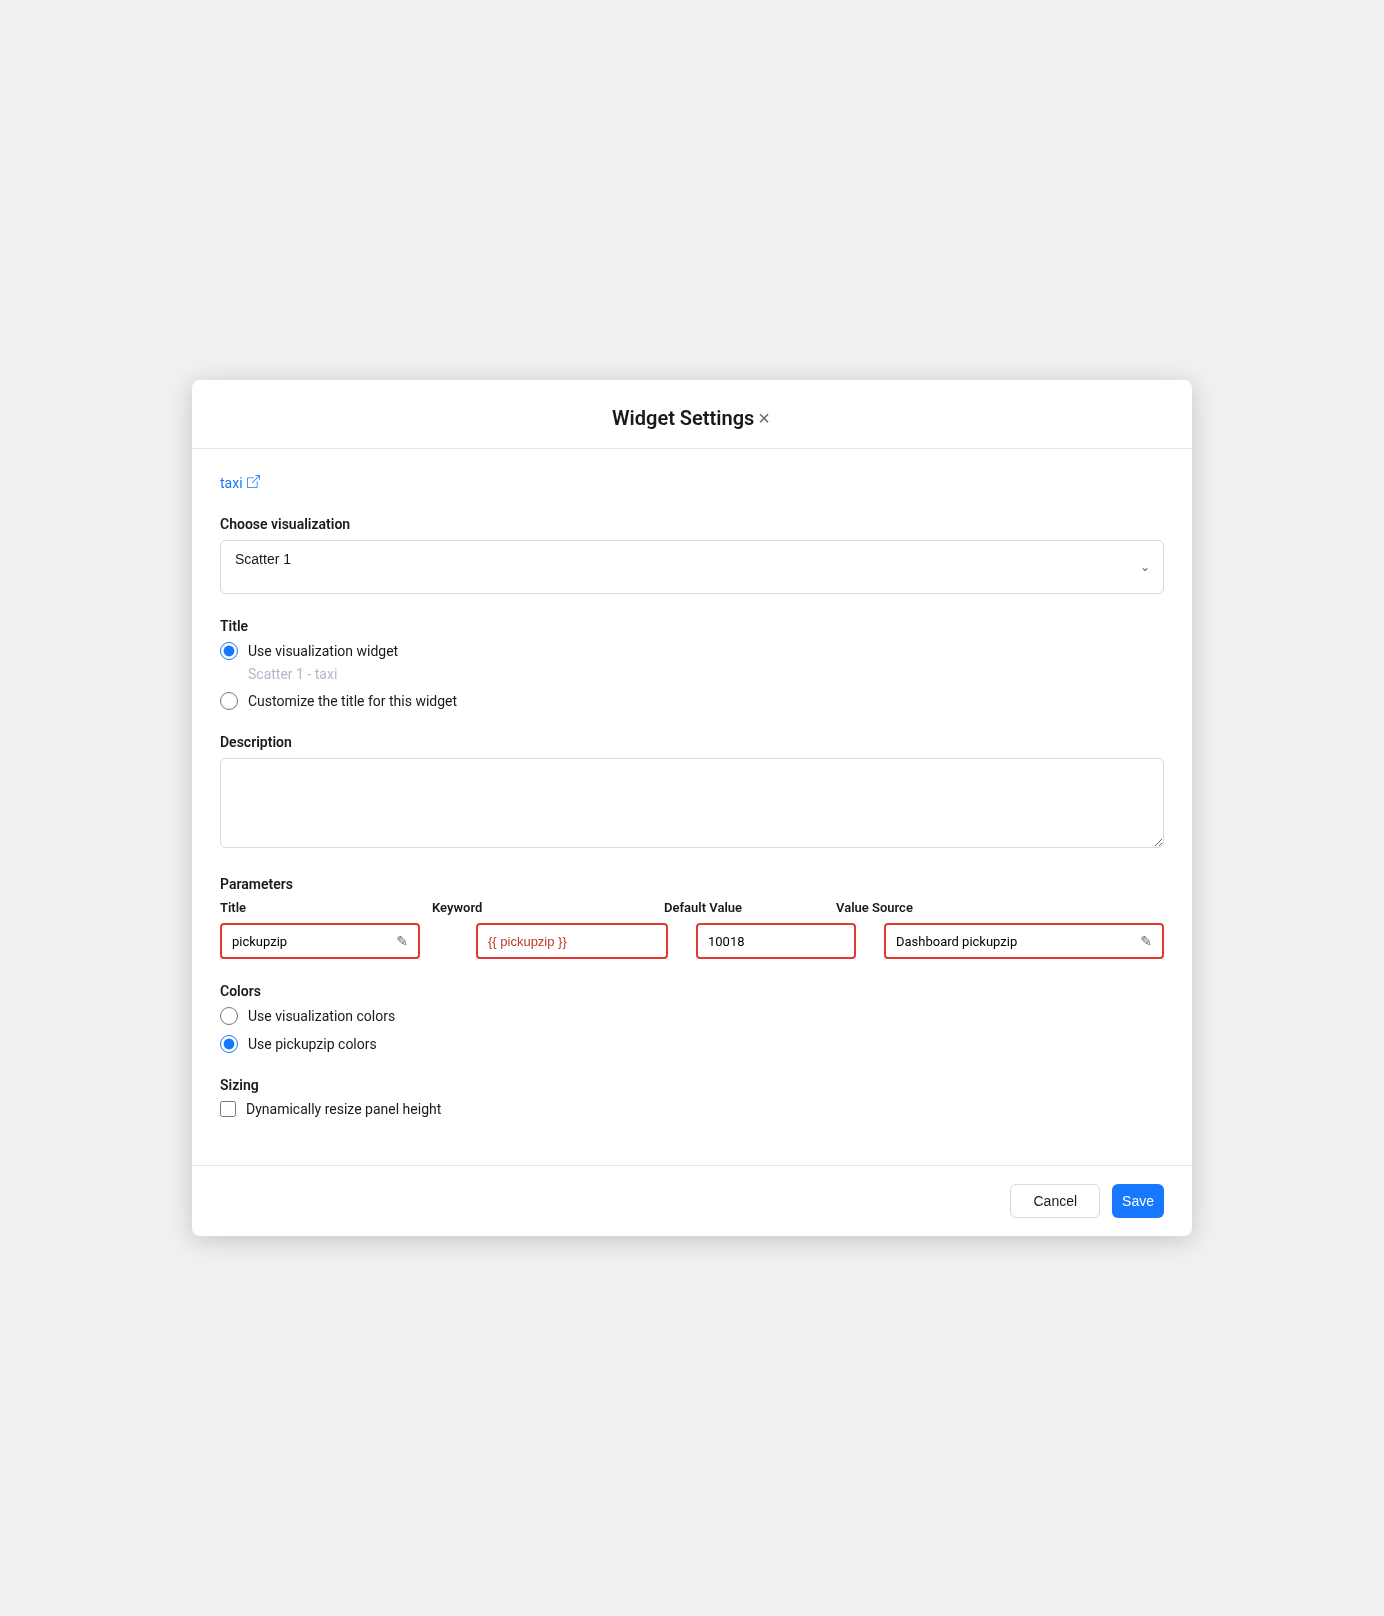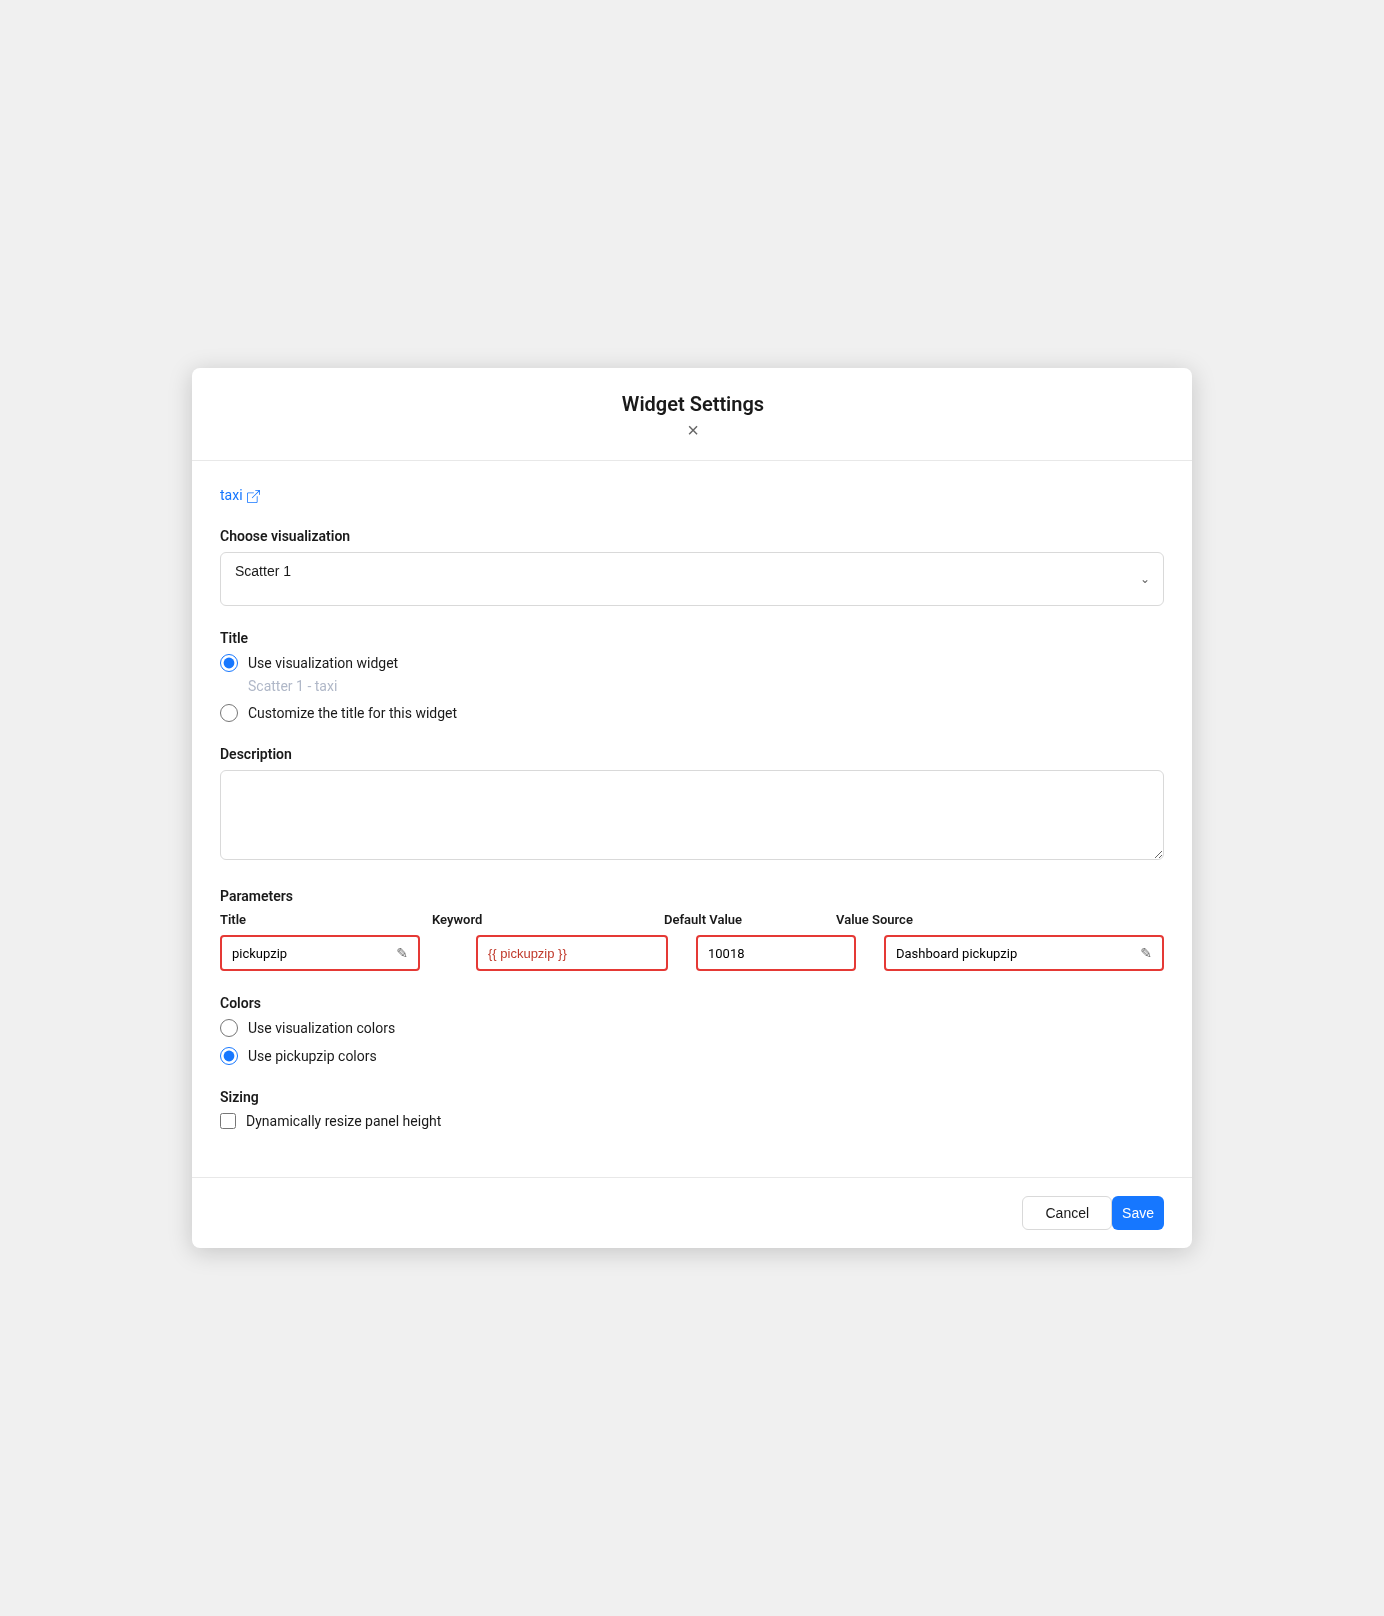--- a/index.html
+++ b/index.html
@@ -18,25 +18,24 @@
       border-radius: 8px;
       width: 1000px;
       max-width: 98vw;
       box-shadow: 0 4px 24px rgba(0,0,0,0.18);
       display: flex;
       flex-direction: column;
     }
 
     .modal-header {
       display: flex;
-      justify-content: space-between;
+      justify-content: center;
       align-items: center;
       padding: 24px 28px 16px 30px;
       border-bottom: 1px solid #e8e8e8;
-      flex-direction: column;
     }
 
     .modal-title {
       font-size: 20px;
       font-weight: 600;
       color: #1a1a1a;
     }
 
     .close-btn {
       background: none;
@@ -63,21 +62,21 @@
       font-weight: 600;
       color: #1a1a1a;
       margin-bottom: 8px;
     }
 
     .query-link {
       color: #1677ff;
       font-size: 14px;
       text-decoration: none;
       display: inline-flex;
-      align-items: flex-end;
+      align-items: flex-start;
       gap: 4px;
     }
 
     .query-link svg {
       width: 13px;
       height: 13px;
     }
 
     .select-wrapper {
       position: relative;
@@ -212,20 +211,21 @@
       border-radius: 3px;
       cursor: pointer;
       accent-color: #1677ff;
     }
 
     .modal-footer {
       padding: 18px 28px;
       border-top: 1px solid #e8e8e8;
       display: flex;
       justify-content: flex-end;
+      gap: 12px;
     }
 
     .btn-cancel {
       padding: 8px 22px;
       border: 1px solid #d9d9d9;
       border-radius: 6px;
       background: #fff;
       font-size: 14px;
       cursor: pointer;
       color: #1a1a1a;

